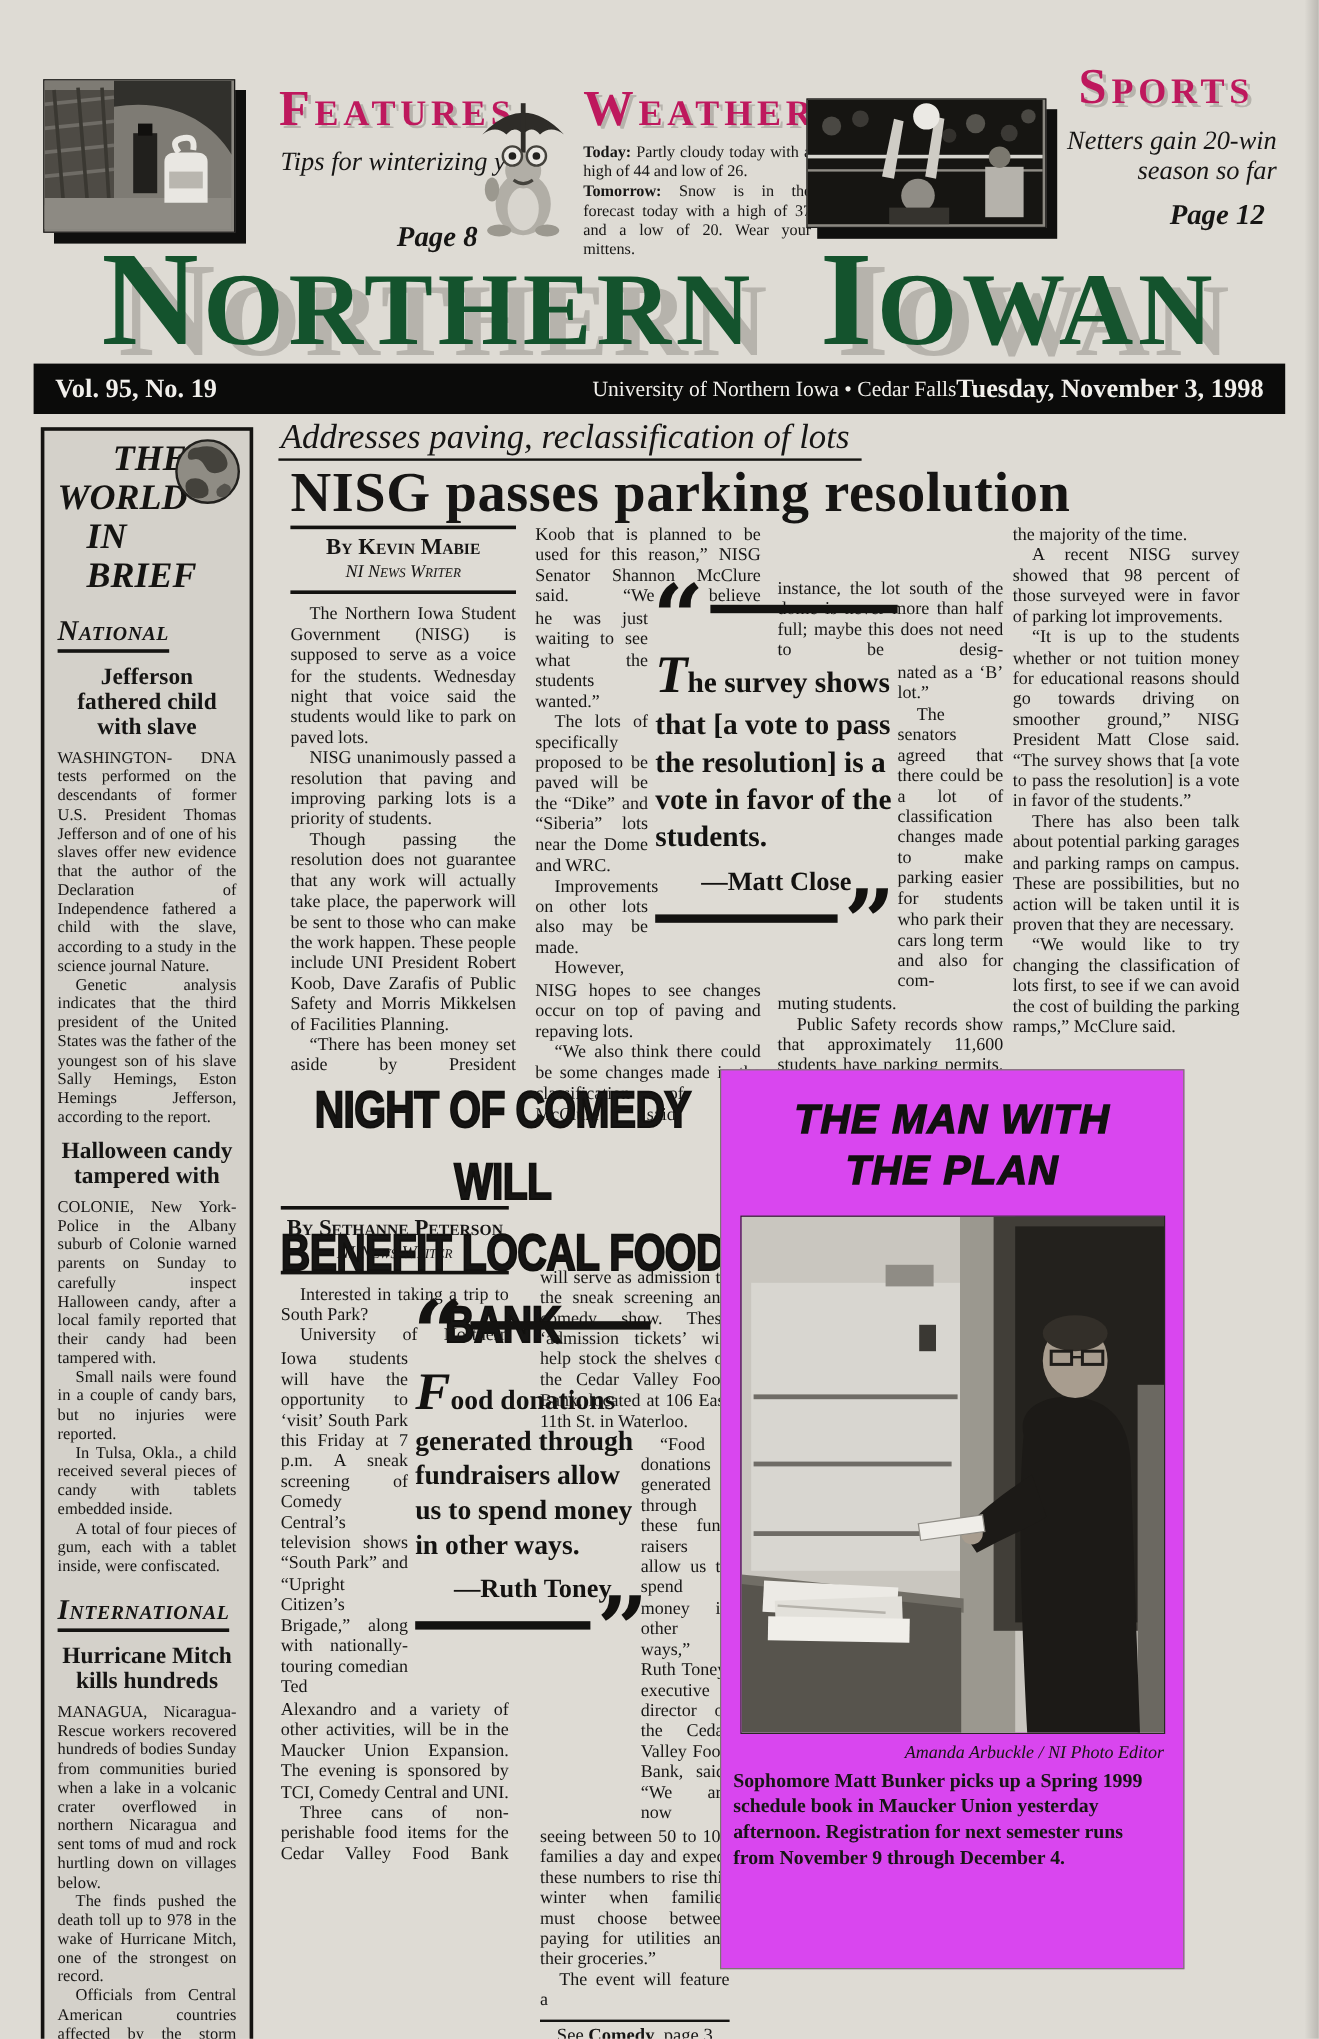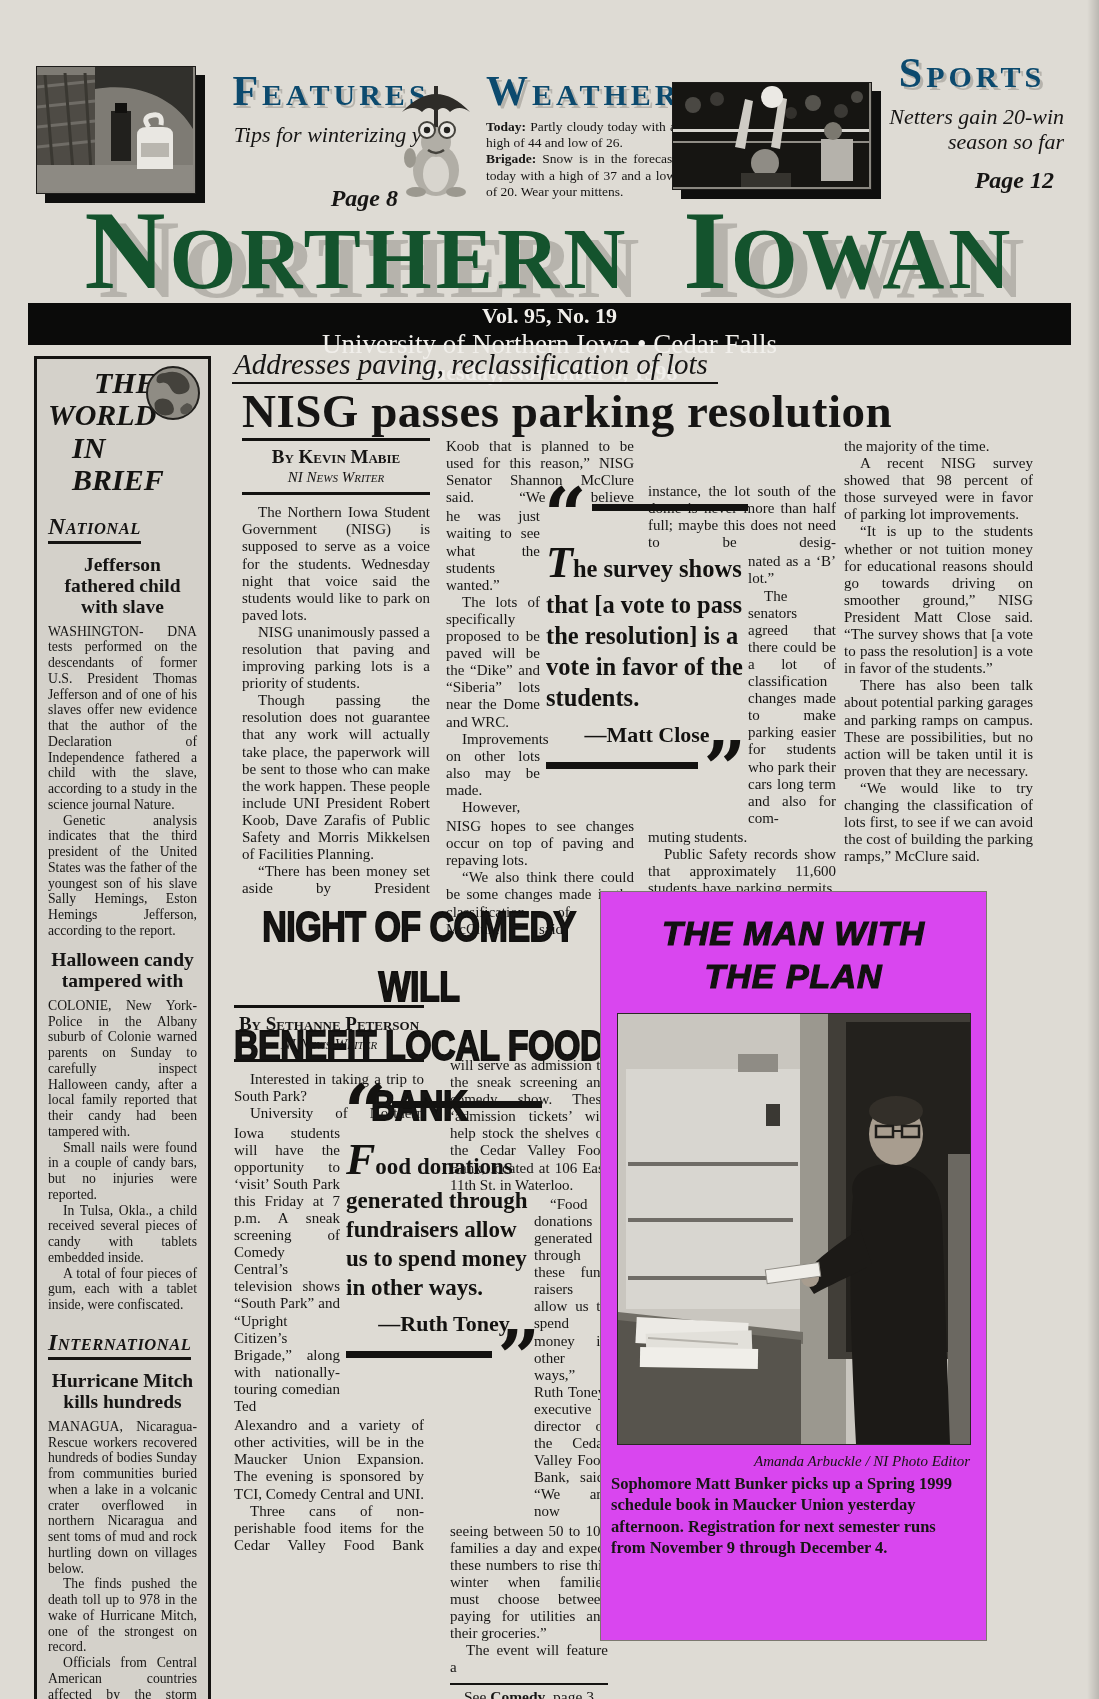--- a/index.html
+++ b/index.html
@@ -11,42 +11,42 @@
 
   
   .photo-frame{position:absolute;border:1px solid #1c1b19;box-shadow:9px 9px 0 #0f0f0e;background:#8a8780;}
   .p-features{left:36px;top:66px;width:158px;height:126px;}
   .p-volley{left:672px;top:82px;width:198px;height:106px;}
   .p-frog{position:absolute;left:396px;top:80px;width:80px;height:120px;}
   .banner-block{position:absolute;}
   .b-features{left:210px;top:70px;width:242px;}
   .b-weather{left:486px;top:70px;width:190px;}
   .b-sports{left:876px;top:52px;width:192px;}
-  .section-title{font-weight:bold;letter-spacing:4px;color:#0c4a6e;text-align:center;
+  .section-title{font-weight:bold;letter-spacing:4px;color:#be185d;text-align:center;
        text-shadow:3px 3px 0 #b6b3ac;font-size:30px;line-height:1;}
   .section-title .init{font-size:42px;}
   .teaser{font-style:italic;font-size:22px;line-height:1.15;text-align:right;margin-top:10px;}
   .b-sports .teaser{padding-right:4px;font-style:italic;}
   .pageref{font-style:italic;font-weight:bold;font-size:24px;text-align:right;margin-top:12px;}
   .b-features .pageref{padding-right:54px;}
   .b-sports .pageref{padding-right:14px;}
   .wx{margin-top:7px;}
   .wx p{font-size:13.5px;line-height:1.2;margin:0;text-align:justify;}
 
   
   .masthead{position:absolute;left:0;top:194px;width:1099px;text-align:center;font-weight:bold;
        color:#14532d;letter-spacing:4px;line-height:1;white-space:nowrap;
        text-shadow:14px 9px 0 #b6b3ac;}
   .masthead .word{font-size:86px;}
   .masthead .init{font-size:112px;}
   .masthead .gap{display:inline-block;width:54px;}
   .datebar{position:absolute;left:28px;top:303px;width:1043px;height:42px;background:#0b0b0a;
-       color:#f1efeb;display:flex;align-items:center;padding:0 18px;box-sizing:border-box;flex-direction:column;}
+       color:#f1efeb;display:flex;align-items:center;padding:0 18px;box-sizing:border-box;}
   .datebar .vol{font-weight:bold;font-size:22px;white-space:nowrap;}
-  .datebar .inst{font-size:27px;flex:1;text-align:left;white-space:nowrap;}
+  .datebar .inst{font-size:18px;flex:1;text-align:right;white-space:nowrap;}
   .datebar .date{font-weight:bold;font-size:22px;white-space:nowrap;}
 
   
   .sidebar{position:absolute;left:34px;top:356px;width:177px;min-height:1205px;background:#d4d1ca;
        border:3px solid #151412;box-sizing:border-box;padding:8px 11px 14px;}
   .wib-title{font-style:italic;font-weight:bold;font-size:30px;line-height:1.08;position:relative;color:#151412;}
   .wib-title .tl{display:block;}
   .wib-l1{margin-left:46px;}
   .wib-l3{margin-left:24px;}
   .globe{position:absolute;right:-4px;top:-2px;}
@@ -163,21 +163,21 @@
       <ellipse cx="20" cy="112" rx="10" ry="5" fill="#9b988f"></ellipse>
       <ellipse cx="60" cy="112" rx="10" ry="5" fill="#9b988f"></ellipse>
       <ellipse cx="14" cy="78" rx="6" ry="10" fill="#9b988f"></ellipse>
     </svg>
   </div>
 
   <div class="banner-block b-weather">
     <div class="section-title"><span class="init">W</span><span>EATHER</span></div>
     <div class="wx">
       <p><b>Today:</b> <span>Partly cloudy today with a high of 44 and low of 26.</span></p>
-      <p><b>Brigade:</b> <span>Snow is in the forecast today with a high of 37 and a low of 20. Wear your mittens.</span></p>
+      <p><b>Tomorrow:</b> <span>Snow is in the forecast today with a high of 37 and a low of 20. Wear your mittens.</span></p>
     </div>
   </div>
 
   <div class="photo-frame p-volley">
     <svg width="196" height="104" viewBox="0 0 196 104">
       <rect x="0" y="0" width="196" height="104" fill="#161512"></rect>
       <circle cx="20" cy="22" r="8" fill="#4a4843"></circle>
         <circle cx="44" cy="16" r="7" fill="#3b3935"></circle>
       <circle cx="140" cy="20" r="8" fill="#55534d"></circle>
         <circle cx="168" cy="28" r="7" fill="#3b3935"></circle>

